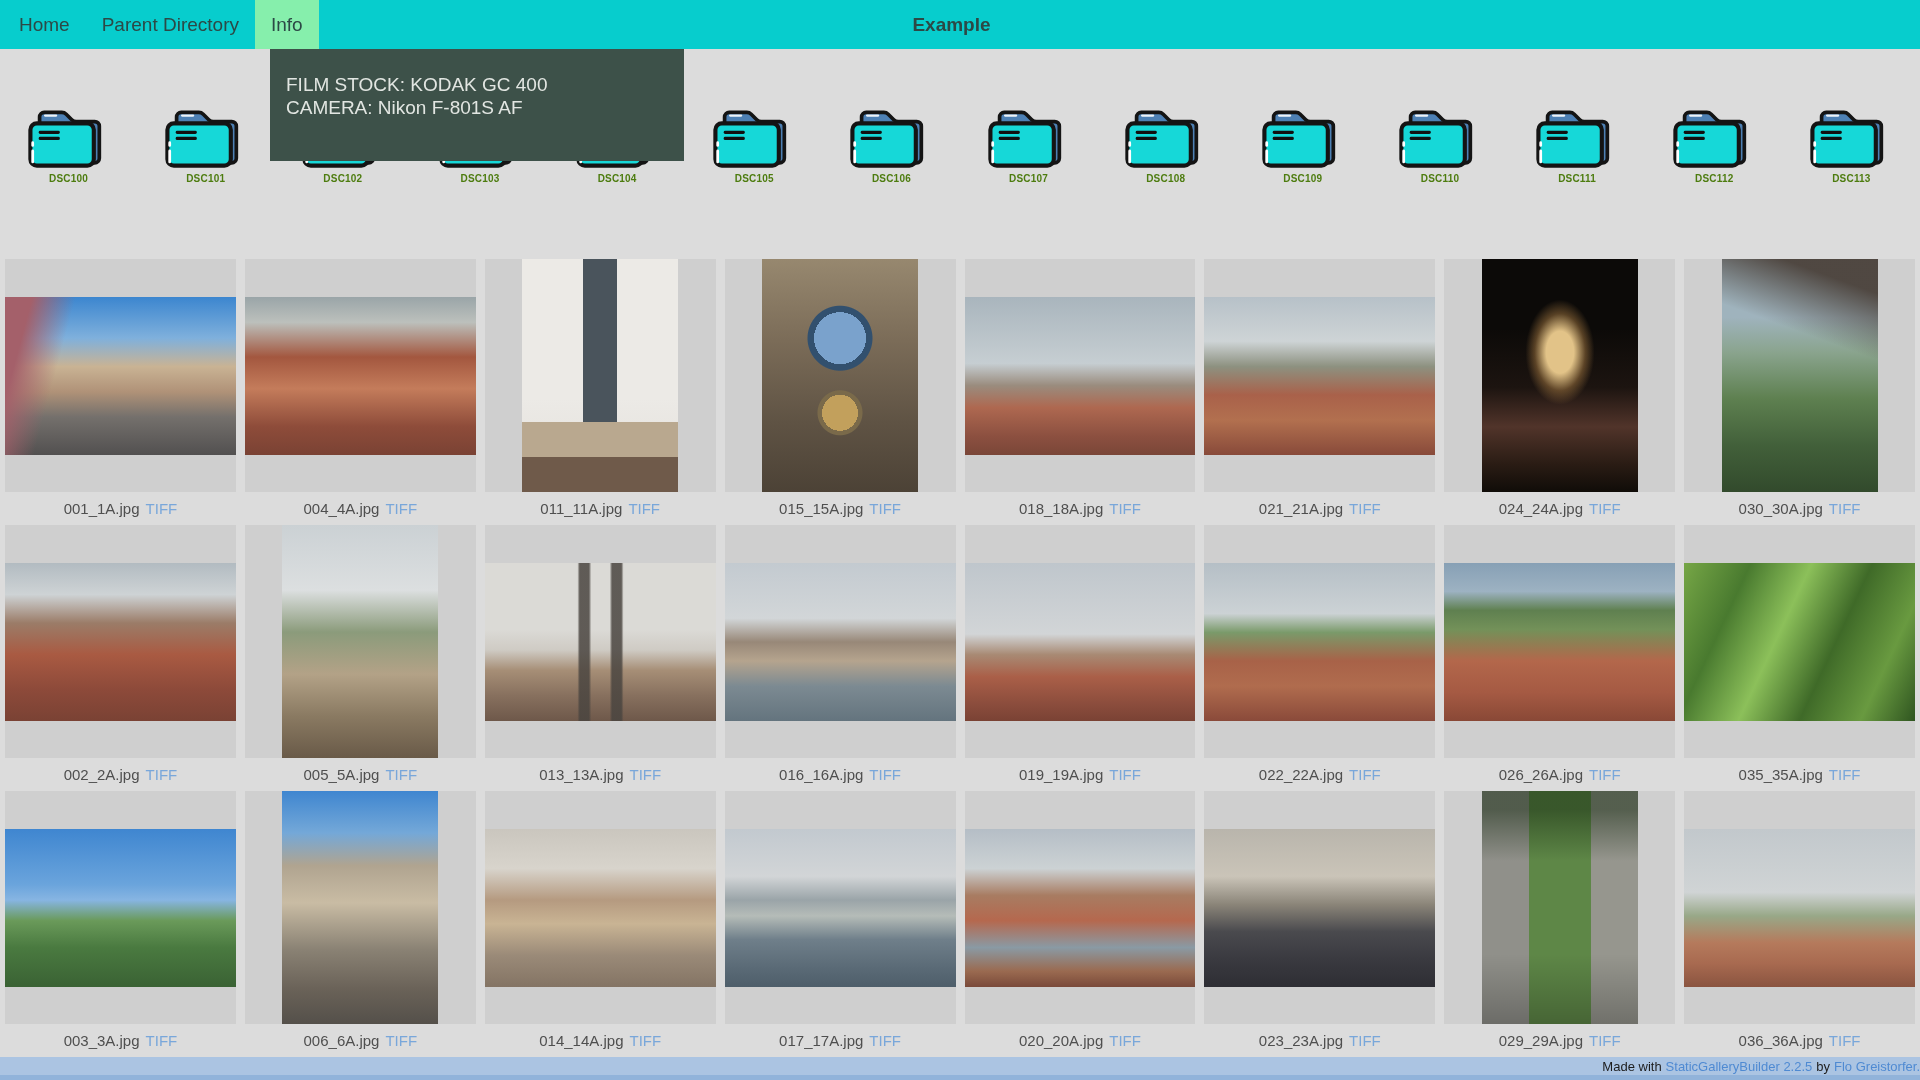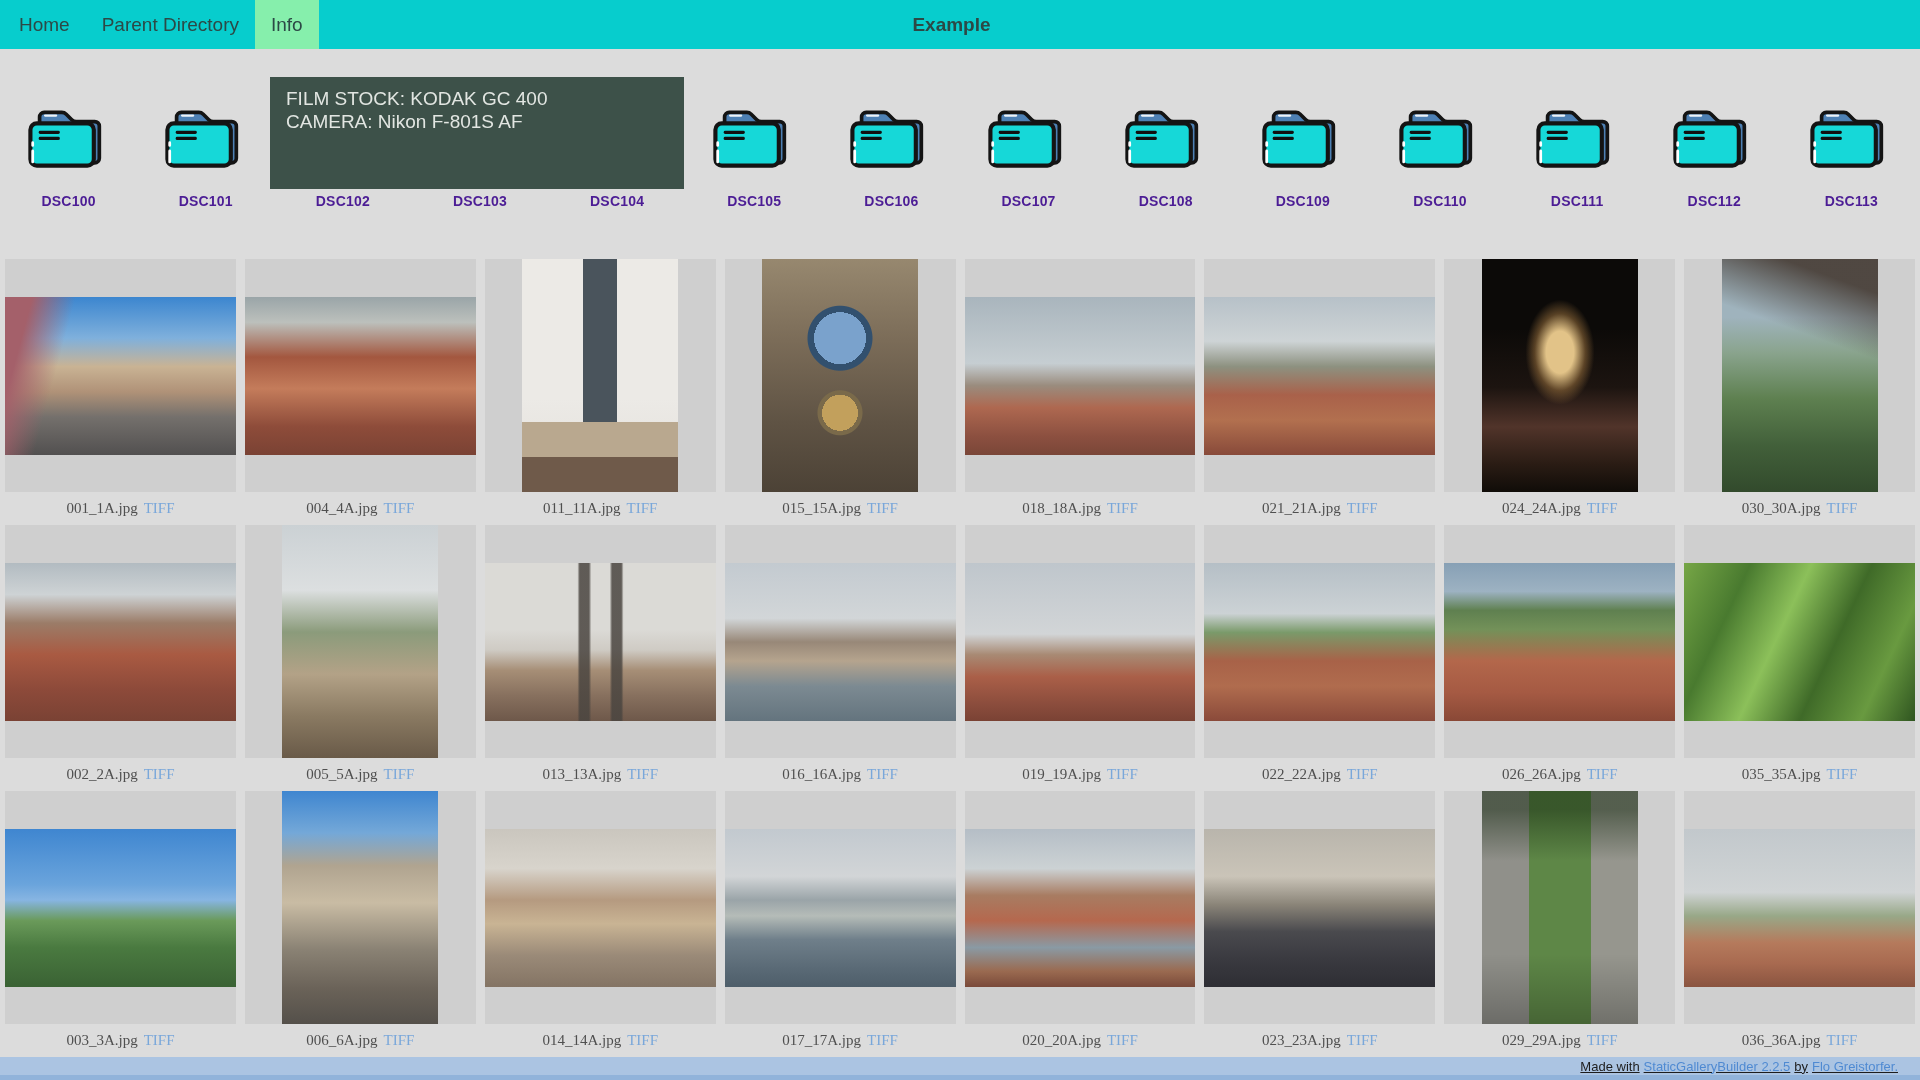--- a/index.html
+++ b/index.html
@@ -12,46 +12,46 @@
   .nav-link { display:flex; align-items:center; padding:0 16px; font-size:19px;
               font-weight:400; color:#2c4946; text-decoration:none; cursor:pointer; }
   .nav-link.active { background:#86efac; }
   .nav-title { position:absolute; left:0; right:17px; top:0; height:49px; display:flex;
                align-items:center; justify-content:center; font-size:19px; font-weight:bold;
                color:#2c4946; pointer-events:none; }
 
   
   .tooltip { position:absolute; left:270px; top:49px; width:414px; height:112px;
              background:#3d5149; color:#e2e6e2; font-size:19px; line-height:22.5px;
-             padding:11px 14px 0 16px; z-index:20; white-space:nowrap;margin-top:28px; }
+             padding:25px 14px 0 16px; z-index:20; white-space:nowrap; }
 
   
   .folder-strip { height:210px; display:flex; padding-top:56px; }
   .folder-item { flex:1 1 0; display:flex; flex-direction:column; align-items:center;
                  cursor:pointer; text-decoration:none; }
   .folder-item svg { width:92px; height:68px; display:block; }
-  .folder-label { margin-top:20px; font-size:14px; font-weight:600; color:#4c1d95;
+  .folder-label { font-size:10px; font-weight:600; color:#4d7c0f;
                   letter-spacing:.2px; }
 
   
   .grid-row { display:flex; height:266px; padding:0 5px; gap:9px; }
-  .cell { flex:1 1 0; display:flex; flex-direction:column;font-family:Liberation Serif, serif; }
+  .cell { flex:1 1 0; display:flex; flex-direction:column; }
   .card { height:233px; background:#cfcfcf; display:flex; align-items:center;
           justify-content:center; overflow:hidden; }
   .photo { cursor:pointer; }
   .photo.landscape { width:100%; height:158px; }
   .photo.portrait  { width:156px; height:233px; }
   .caption { height:33px; display:flex; align-items:center; justify-content:center;
              font-size:15px; color:#4f4f4f; gap:6px; }
   .tiff-link { color:#79a7da; text-decoration:none; cursor:pointer; }
 
   
   .footer { height:23px; background:#abc4e2; border-bottom:5px solid #91b3da;
             display:flex; align-items:center; justify-content:flex-end;
-            font-size:13px; color:#1d1d1d; padding-right:22px; gap:4px;text-decoration:underline; }
+            font-size:13px; color:#1d1d1d; padding-right:0; gap:4px; }
   .footer a { color:#4f8ad2; text-decoration:none; cursor:pointer; }
 
   
   .photo[data-photo="001"]{background:linear-gradient(105deg,#a4606a 0 10%,rgba(164,96,106,0) 26%),linear-gradient(180deg,#3c86cf 0%,#7fb0dc 26%,#c9b394 44%,#b09278 60%,#74706c 76%,#525050 100%);}
   .photo[data-photo="004"]{background:linear-gradient(180deg,#9aa5a8 0%,#bcc0bc 16%,#a3573f 38%,#c47c5b 58%,#8e4c3a 82%,#7a4234 100%);}
   .photo[data-photo="011"]{background:linear-gradient(180deg,rgba(0,0,0,0) 0 70%,#b9a88f 70% 85%,#6f5a4a 85% 100%),linear-gradient(90deg,rgba(0,0,0,0) 0 39%,#4a545c 39% 61%,rgba(0,0,0,0) 61% 100%),linear-gradient(180deg,#eceae6 0 60%,#e2dfda 100%);}
   .photo[data-photo="015"]{background:radial-gradient(circle at 50% 34%,#7aa2cc 0 26px,#32506e 26px 32px,rgba(0,0,0,0) 33px),radial-gradient(circle at 50% 66%,#c2a05c 0 18px,#7a6a4a 18px 22px,rgba(0,0,0,0) 23px),linear-gradient(180deg,#97886f 0%,#7b6c58 35%,#5f5344 70%,#4c4236 100%);}
   .photo[data-photo="018"]{background:linear-gradient(180deg,#a9b5bd 0%,#c6ced2 42%,#9a8c7e 56%,#ae6850 70%,#8c5040 88%,#7a4638 100%);}
   .photo[data-photo="021"]{background:linear-gradient(180deg,#b7c1c8 0%,#ced4d6 28%,#8d9180 44%,#a9614a 62%,#b2704f 78%,#884a3a 100%);}
   .photo[data-photo="024"]{background:radial-gradient(ellipse 46px 70px at 50% 40%,#e2c388 0 30%,rgba(150,110,60,.55) 55%,rgba(0,0,0,0) 75%),linear-gradient(180deg,#0c0a08 0 30%,#1c1410 55%,#51342a 72%,#2a1c14 88%,#100c08 100%);}

